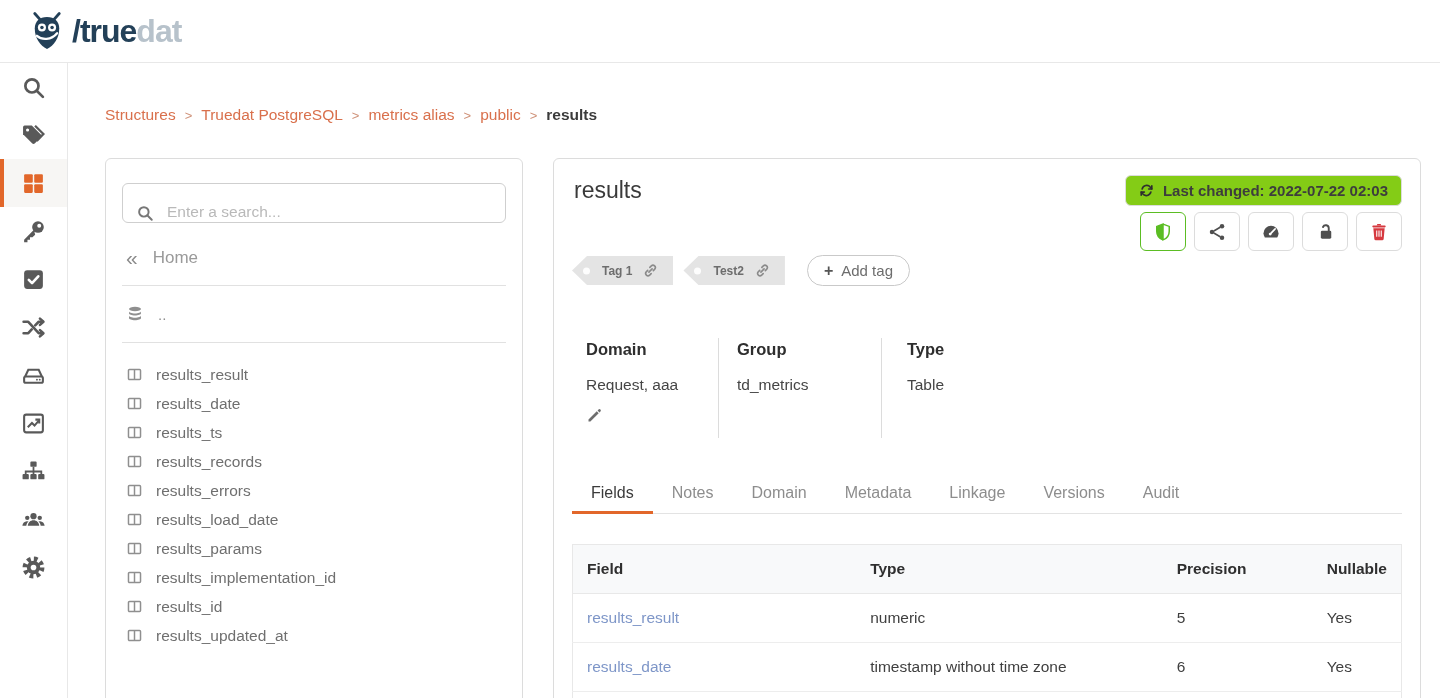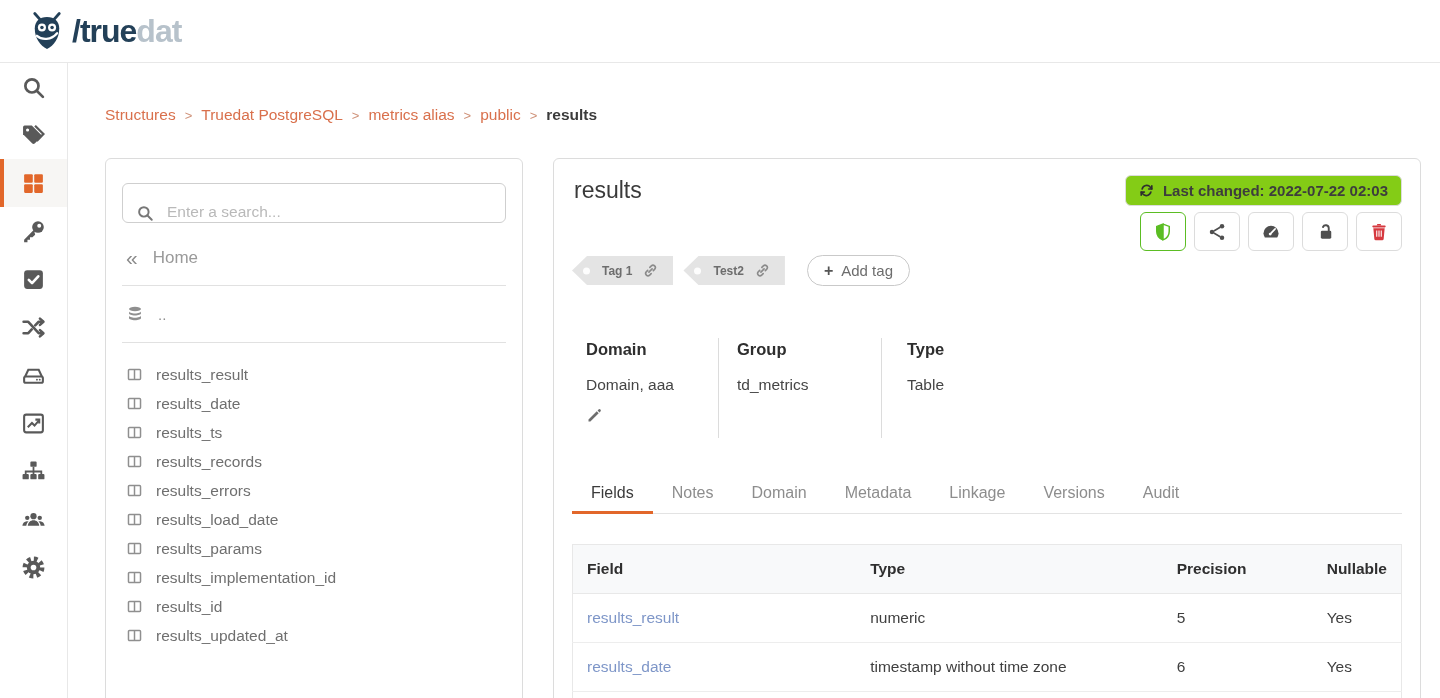--- a/index.html
+++ b/index.html
@@ -469,21 +469,21 @@
       <div class="add-tag">
         <span class="plus">+</span>
         <span>Add tag</span>
       </div>
     </div>
 
 
     <div class="details">
       <div class="detail-col c1">
         <div class="detail-label">Domain</div>
-        <div class="detail-value">Domain, aaa</div>
+        <div class="detail-value">Request, aaa</div>
         <div class="edit-pencil">
           <span>
             <svg viewBox="0 0 24 24" fill="currentColor">
                 <path d="M3.5 17.8 L15.2 6.1 l2.7 2.7 L6.2 20.5 H3.5 z"></path>
                 <path d="M16.3 5 l1.4-1.4 a1.9 1.9 0 0 1 2.7 2.7 L19 7.7 z"></path>
               </svg>
           </span>
         </div>
       </div>
       <div class="detail-col c2">

